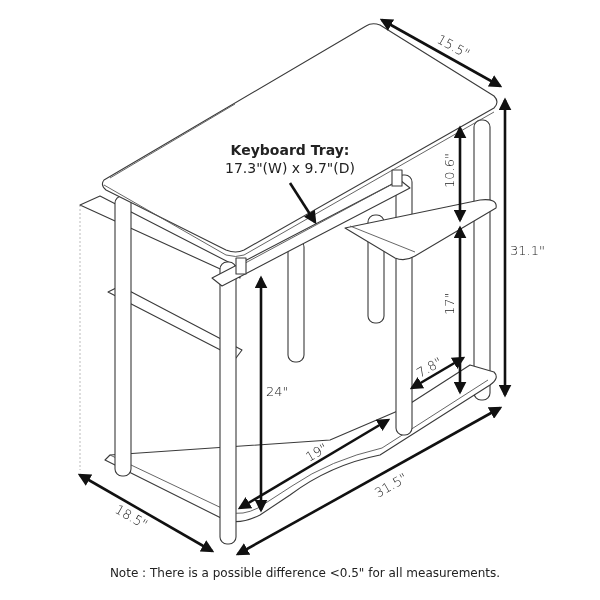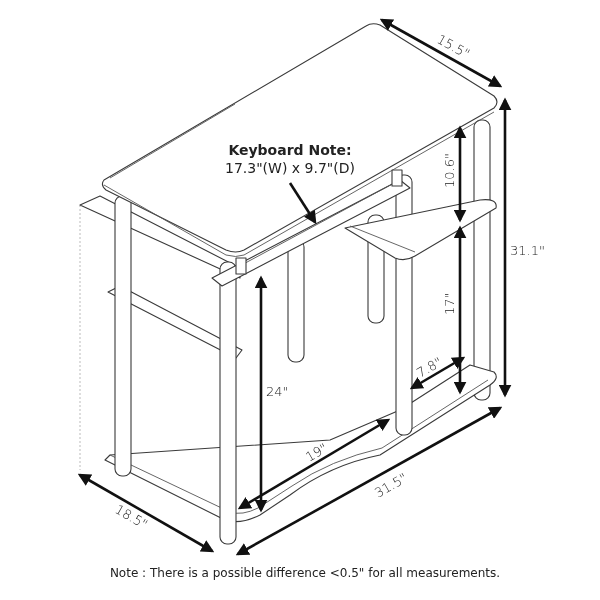--- a/index.html
+++ b/index.html
@@ -78,15 +78,15 @@
   <text class="label" x="510" y="255">31.1"</text>
   <text class="label" x="454" y="188" transform="rotate(-90 454 188)">10.6"</text>
   <text class="label" x="454" y="315" transform="rotate(-90 454 315)">17"</text>
   <text class="label" x="420" y="378" transform="rotate(-30 420 378)">7.8"</text>
   <text class="label" x="266" y="396">24"</text>
   <text class="label" x="309" y="462" transform="rotate(-30 309 462)">19"</text>
   <text class="label" x="378" y="498" transform="rotate(-30 378 498)">31.5"</text>
   <text class="label" x="114" y="512" transform="rotate(30 114 512)">18.5"</text>
 </svg>
 
-<div class="title">Keyboard Note:</div>
+<div class="title">Keyboard Tray:</div>
 <div class="subtitle">17.3"(W) x 9.7"(D)</div>
 <div class="note">Note : There is a possible difference &lt;0.5" for all measurements.</div>
 
 </body></html>

